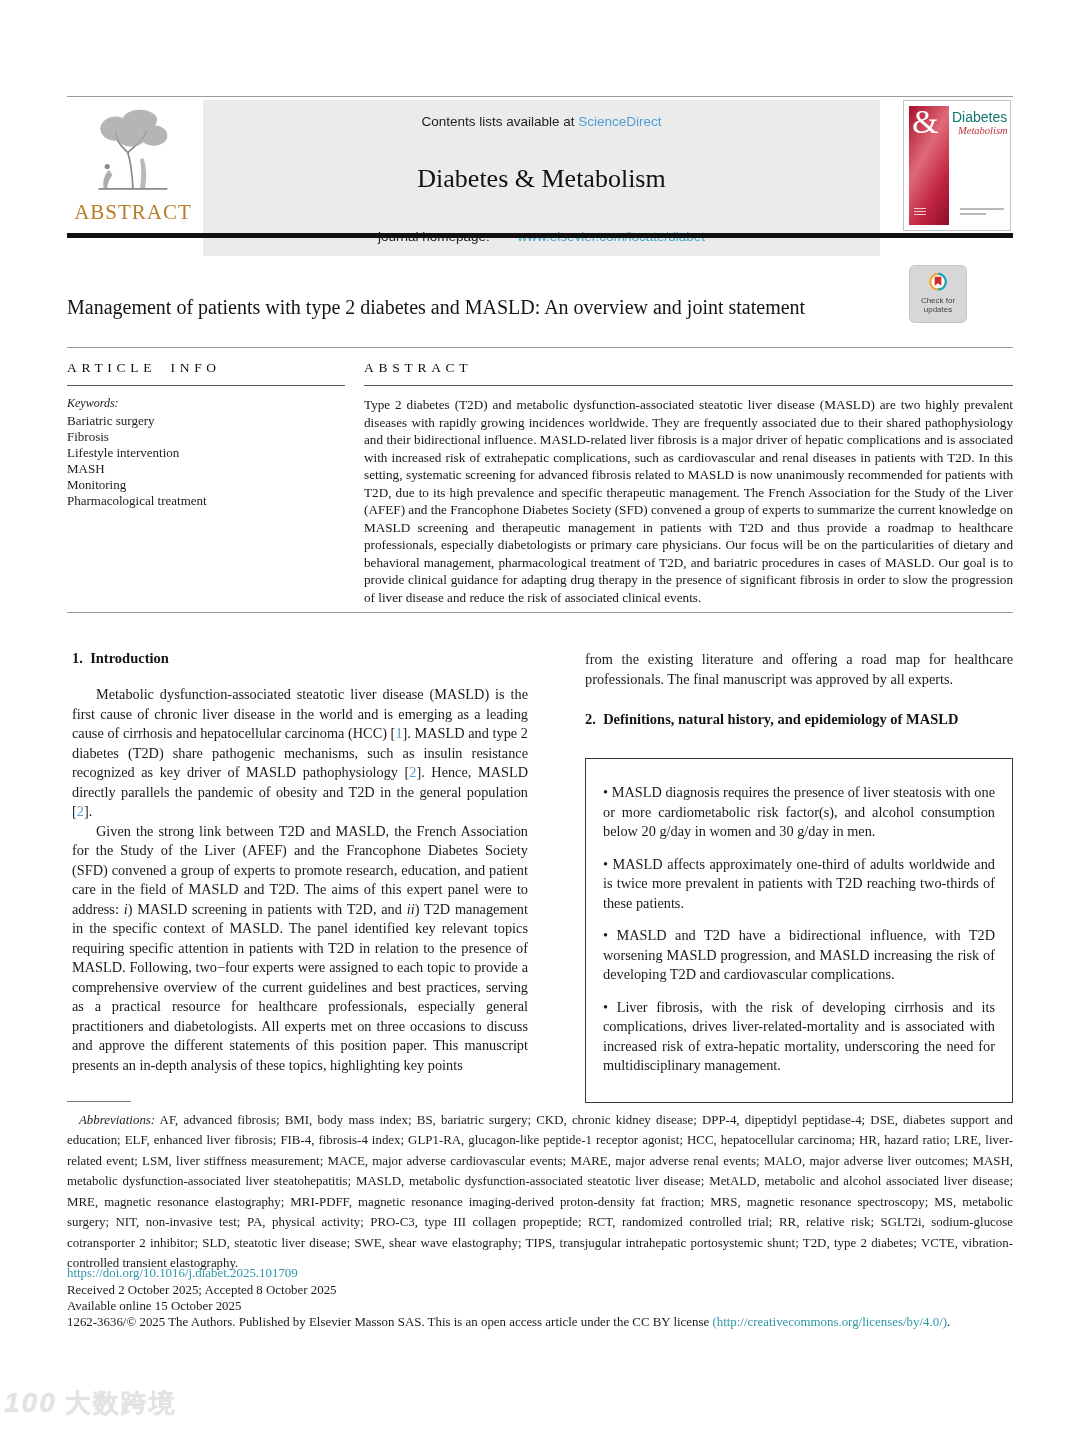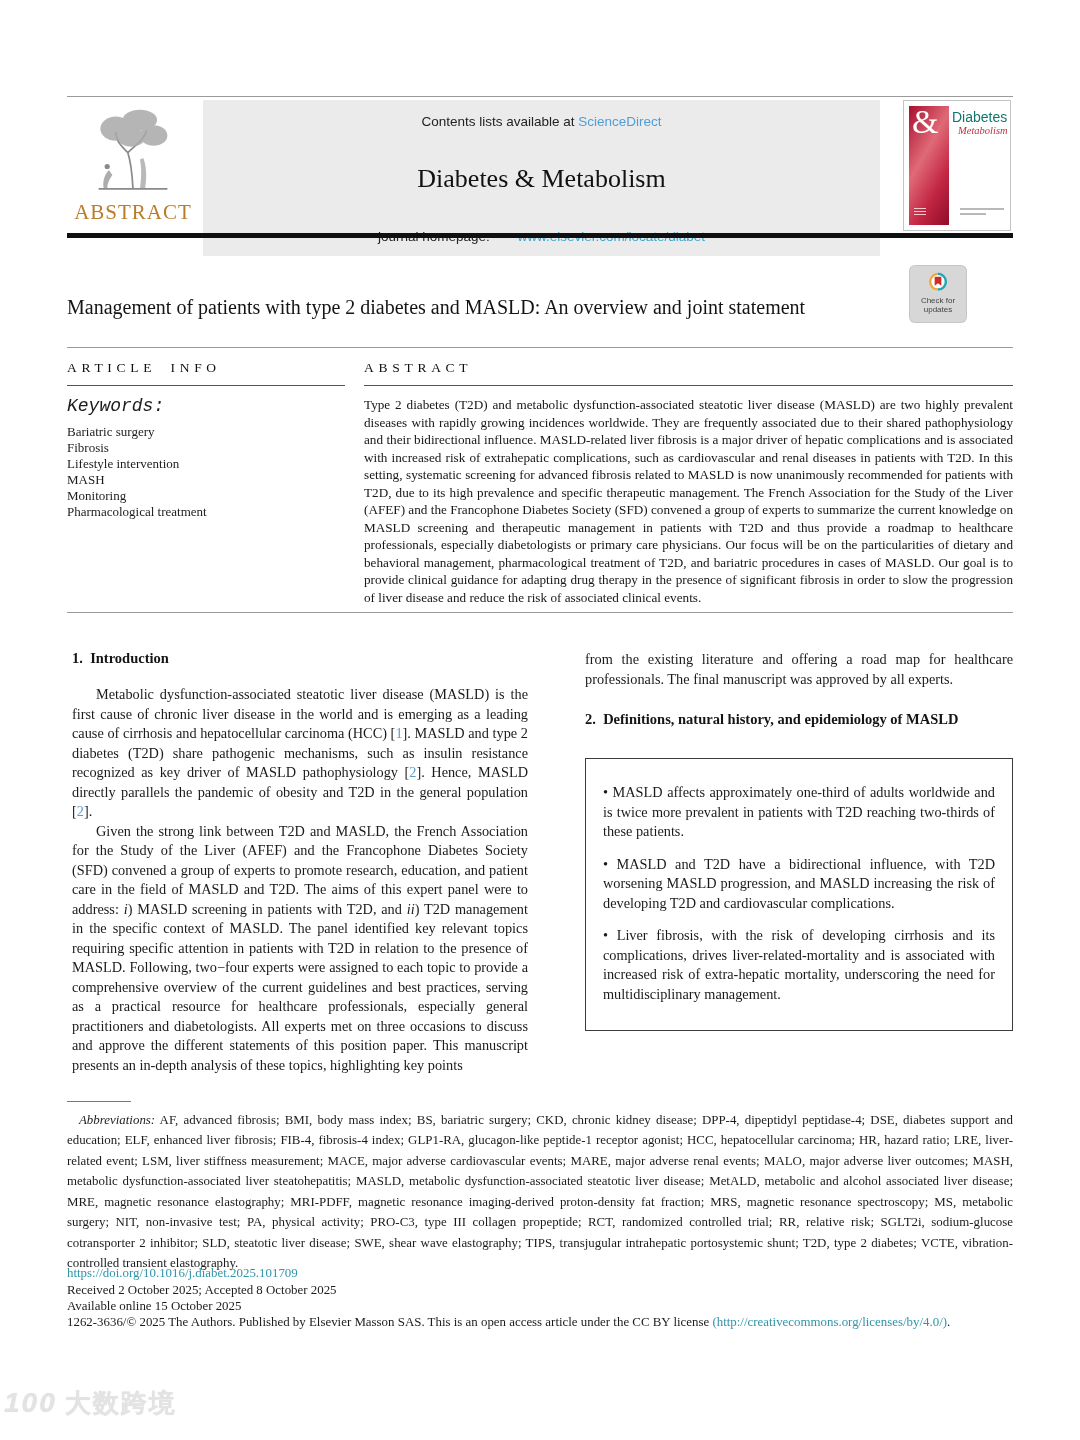--- a/index.html
+++ b/index.html
@@ -61,21 +61,21 @@
     font-family:"Liberation Sans", sans-serif; }
 
   .rule-2 { top:347px; left:67px; width:946px; }
 
   
   .col-info { top:360px; left:67px; width:278px; }
   .col-abs  { top:360px; left:364px; width:649px; }
   .sec-head { font-size:13.5px; letter-spacing:0.35em; word-spacing:0.45em;
     color:#111; white-space:pre-wrap; }
   .head-rule { height:1px; background:#555; margin-top:9px; margin-bottom:10px; }
-  .kw-label { font-style:italic; font-size:18px; margin-bottom:8px;font-family:Liberation Mono, monospace; }
+  .kw-label { font-style:italic; font-size:12px; margin-bottom:2px; }
   .kw-item { font-size:13px; line-height:1.23; }
   .abstract-text { font-size:13.2px; line-height:1.33; text-align:justify; color:#161616; }
 
   .rule-3 { top:612px; left:67px; width:946px; }
 
   
   .body-left  { top:650px; left:72px;  width:456px; }
   .body-right { top:650px; left:557px; width:456px;padding-left:28px; }
   .h-num { font-size:14.5px; font-weight:bold; color:#141414; white-space:pre-wrap; }
   .body-p { font-size:14.3px; line-height:1.365; text-align:justify; color:#1a1a1a; }
@@ -201,20 +201,21 @@
   <div class="abs body-left">
     <div class="h-num">1.  Introduction</div>
     <p class="body-p indent mt-intro"><span>Metabolic dysfunction-associated steatotic liver disease (MASLD) is the first cause of chronic liver disease in the world and is emerging as a leading cause of cirrhosis and hepatocellular carcinoma (HCC) [</span><span class="ref">1</span><span>]. MASLD and type 2 diabetes (T2D) share pathogenic mechanisms, such as insulin resistance recognized as key driver of MASLD pathophysiology [</span><span class="ref">2</span><span>]. Hence, MASLD directly parallels the pandemic of obesity and T2D in the general population [</span><span class="ref">2</span><span>].</span></p>
     <p class="body-p indent"><span>Given the strong link between T2D and MASLD, the French Association for the Study of the Liver (AFEF) and the Francophone Diabetes Society (SFD) convened a group of experts to promote research, education, and patient care in the field of MASLD and T2D. The aims of this expert panel were to address: </span><span class="it">i</span><span>) MASLD screening in patients with T2D, and </span><span class="it">ii</span><span>) T2D management in the specific context of MASLD. The panel identified key relevant topics requiring specific attention in patients with T2D in relation to the presence of MASLD. Following, two−four experts were assigned to each topic to provide a comprehensive overview of the current guidelines and best practices, serving as a practical resource for healthcare professionals, especially general practitioners and diabetologists. All experts met on three occasions to discuss and approve the different statements of this position paper. This manuscript presents an in-depth analysis of these topics, highlighting key points</span></p>
   </div>
 
   <div class="abs body-right">
     <p class="body-p">from the existing literature and offering a road map for healthcare professionals. The final manuscript was approved by all experts.</p>
     <div class="h-num sec2-head">2.  Definitions, natural history, and epidemiology of MASLD</div>
     <div class="key-box">
+      <p><span>•</span> <span>MASLD diagnosis requires the presence of liver steatosis with one or more cardiometabolic risk factor(s), and alcohol consumption below 20 g/day in women and 30 g/day in men.</span></p>
       <p><span>•</span> <span>MASLD affects approximately one-third of adults worldwide and is twice more prevalent in patients with T2D reaching two-thirds of these patients.</span></p>
       <p><span>•</span> <span>MASLD and T2D have a bidirectional influence, with T2D worsening MASLD progression, and MASLD increasing the risk of developing T2D and cardiovascular complications.</span></p>
       <p><span>•</span> <span>Liver fibrosis, with the risk of developing cirrhosis and its complications, drives liver-related-mortality and is associated with increased risk of extra-hepatic mortality, underscoring the need for multidisciplinary management.</span></p>
     </div>
   </div>
 
   <div class="abs hairline foot-sep"></div>
   <div class="abs footnote">
     <p class="first"><span class="it">Abbreviations:</span><span> AF, advanced fibrosis; BMI, body mass index; BS, bariatric surgery; CKD, chronic kidney disease; DPP-4, dipeptidyl peptidase-4; DSE, diabetes support and education; ELF, enhanced liver fibrosis; FIB-4, fibrosis-4 index; GLP1-RA, glucagon-like peptide-1 receptor agonist; HCC, hepatocellular carcinoma; HR, hazard ratio; LRE, liver-related event; LSM, liver stiffness measurement; MACE, major adverse cardiovascular events; MARE, major adverse renal events; MALO, major adverse liver outcomes; MASH, metabolic dysfunction-associated liver steatohepatitis; MASLD, metabolic dysfunction-associated steatotic liver disease; MetALD, metabolic and alcohol associated liver disease; MRE, magnetic resonance elastography; MRI-PDFF, magnetic resonance imaging-derived proton-density fat fraction; MRS, magnetic resonance spectroscopy; MS, metabolic surgery; NIT, non-invasive test; PA, physical activity; PRO-C3, type III collagen propeptide; RCT, randomized controlled trial; RR, relative risk; SGLT2i, sodium-glucose cotransporter 2 inhibitor; SLD, steatotic liver disease; SWE, shear wave elastography; TIPS, transjugular intrahepatic portosystemic shunt; T2D, type 2 diabetes; VCTE, vibration-controlled transient elastography.</span></p>
   </div>

